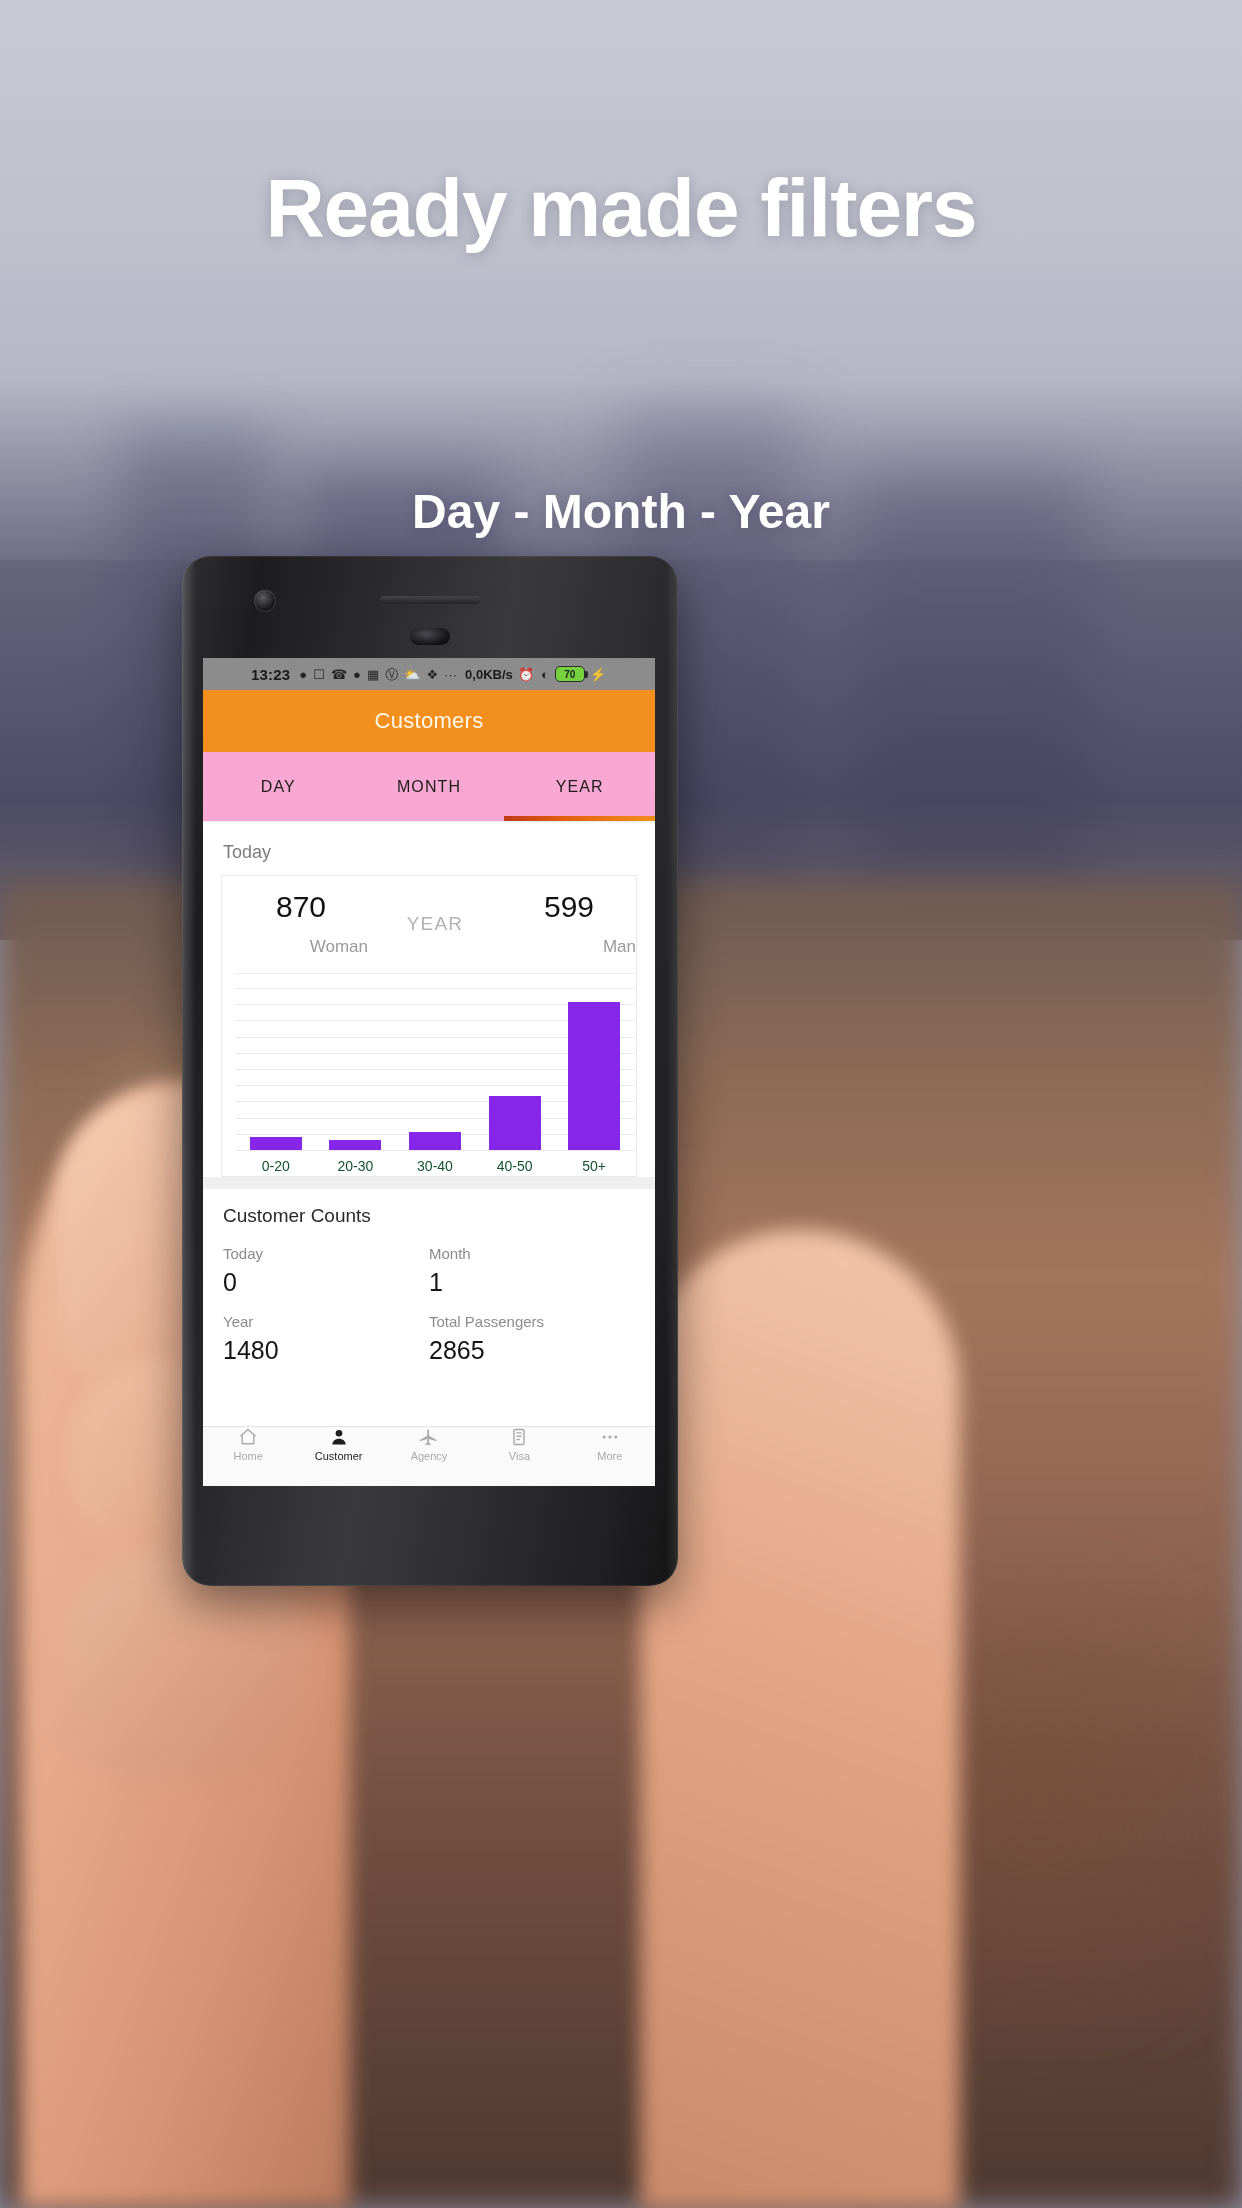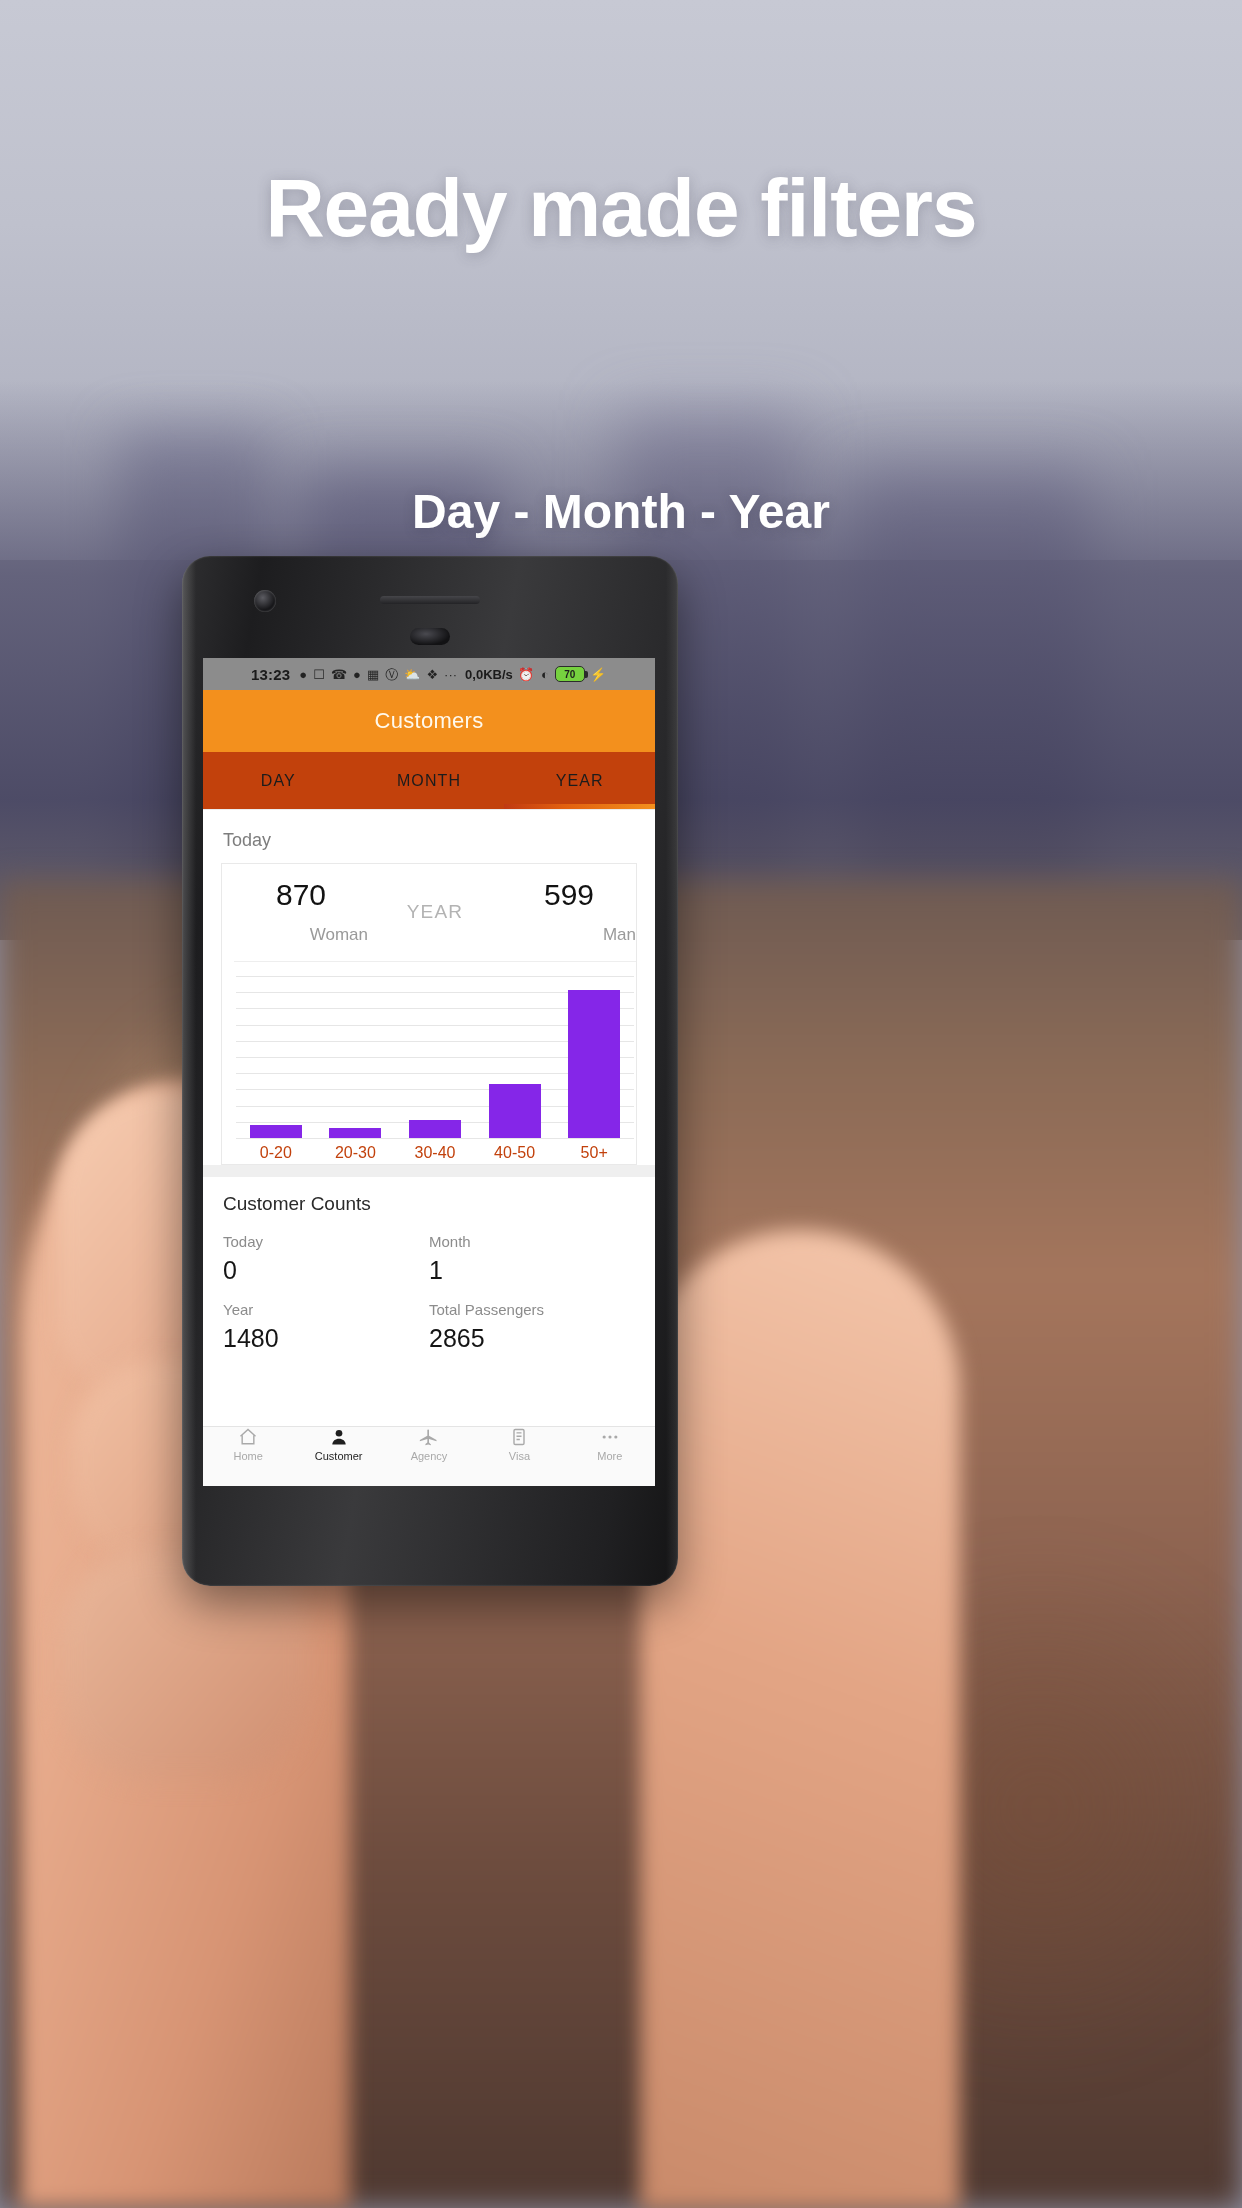--- a/index.html
+++ b/index.html
@@ -157,21 +157,21 @@
   }
 
   
   .appbar {
     height:62px; background:#f3901d; display:flex; align-items:center;
     justify-content:center; color:#fff9ec; font-size:22px; letter-spacing:.3px;
   }
 
   
   .tabs {
-    height:58px; background:#c2410c; display:flex; position:relative;
+    height:70px; background:#f9a8d4; display:flex; position:relative;
     border-bottom:1px solid #ececec;
   }
   .tab {
     flex:1; display:flex; align-items:center; justify-content:center;
     font-size:16px; color:#1c1c1c; letter-spacing:1.1px;
   }
   .tab-indicator {
     position:absolute; bottom:0; height:5px; width:33.33%;
     left:66.66%;
     background:linear-gradient(90deg,#c03a12 0%,#e2600f 40%,#f3901d 100%);
@@ -206,21 +206,21 @@
   .bars {
     position:absolute; left:0; right:0; bottom:26px; top:0;
     display:flex; align-items:flex-end; justify-content:space-around;
   }
   .bar-col { width:18%; display:flex; flex-direction:column; align-items:center; height:100%; justify-content:flex-end; }
   .bar { width:52px; background:#8526e8; }
   .xlabels {
     position:absolute; left:0; right:0; bottom:2px;
     display:flex; justify-content:space-around;
   }
-  .xlabels span { width:18%; text-align:center; font-size:16px; color:#c2410c; }
+  .xlabels span { width:18%; text-align:center; font-size:14px; color:#14532d; }
 
   .divider-gap { height:12px; background:#efefef; }
 
   
   .counts { padding:16px 20px 8px 20px; background:#fff; }
   .counts h3 { font-size:19px; font-weight:normal; color:#2a2a2a; margin-bottom:18px; }
   .count-row { display:flex; margin-bottom:16px; }
   .count-cell { flex:1; }
   .count-cell .k { font-size:15px; color:#8c8c8c; margin-bottom:6px; }
   .count-cell .v { font-size:25px; color:#151515; }

